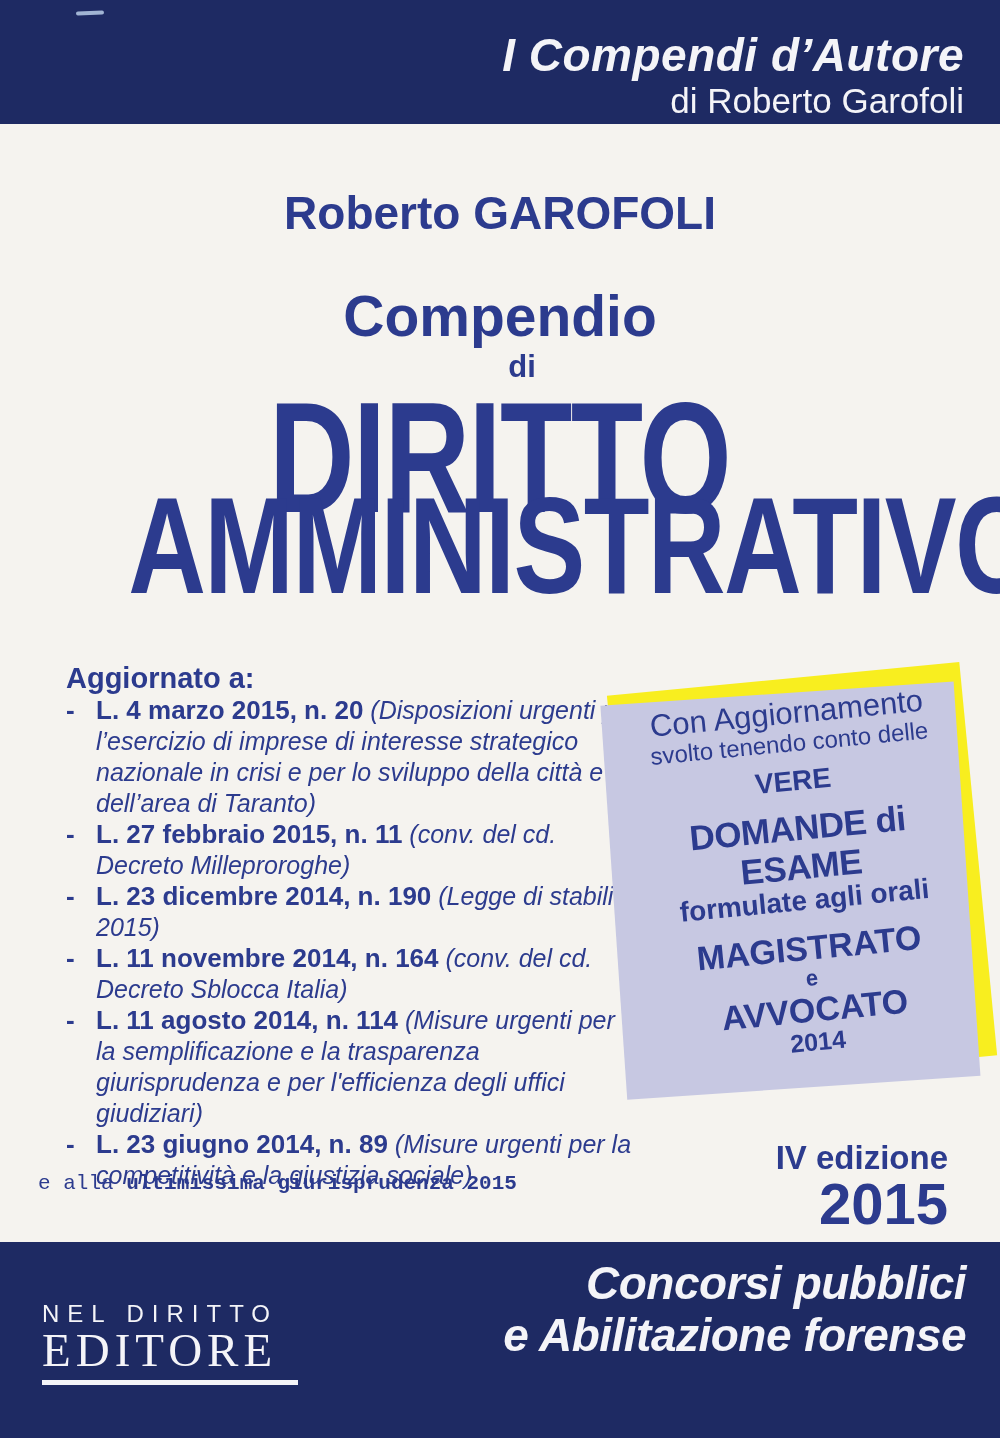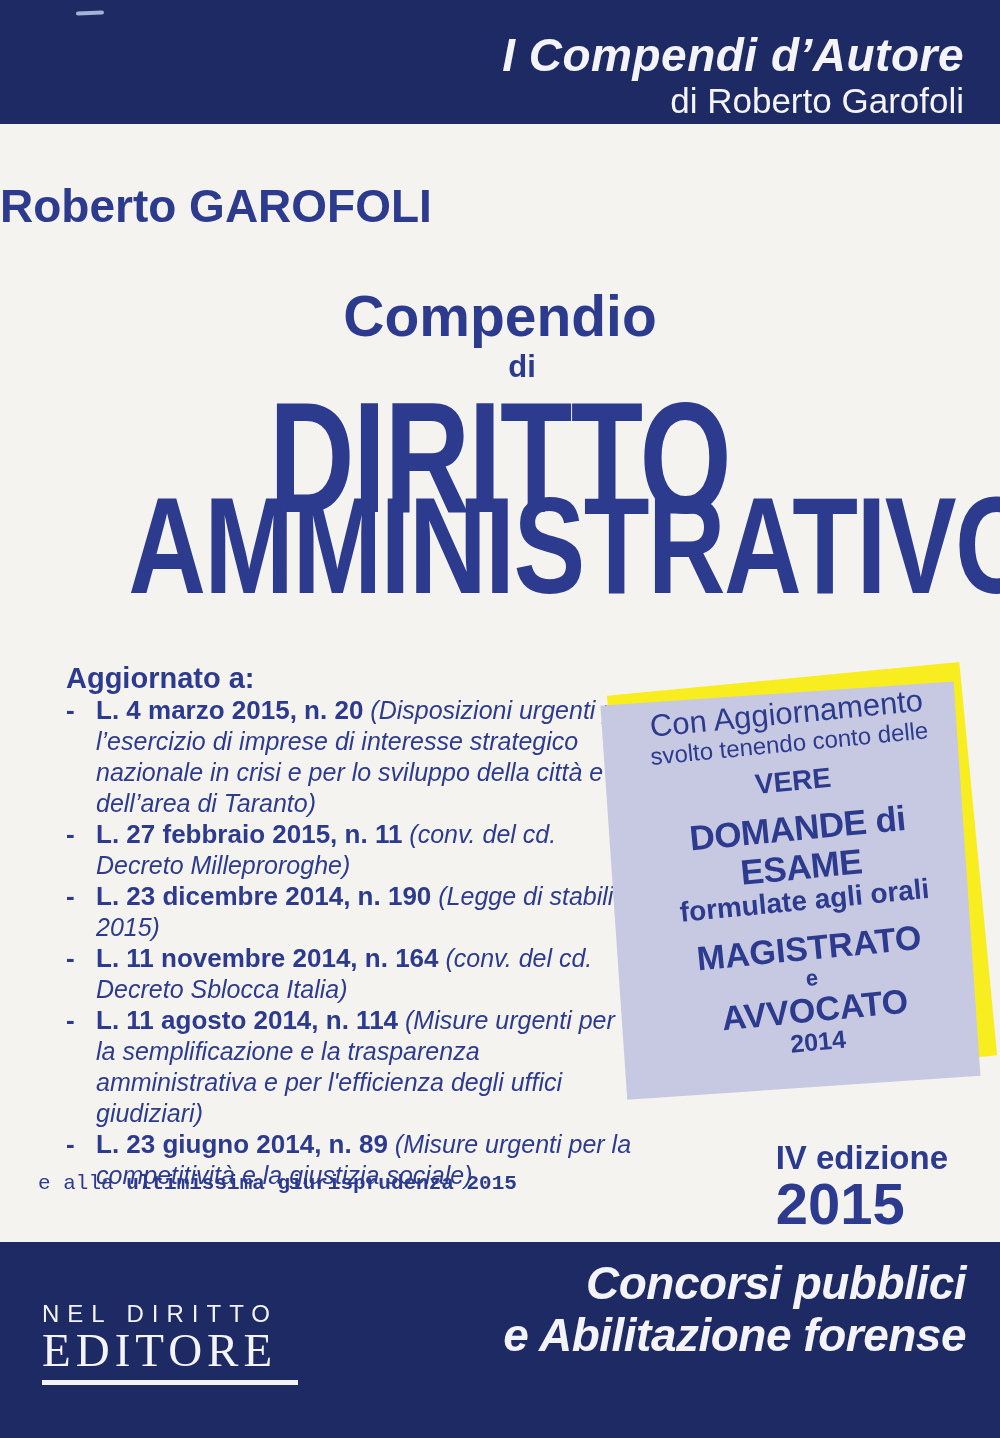--- a/index.html
+++ b/index.html
@@ -12,21 +12,21 @@
   
   .top-banner{
     position:absolute;left:0;top:0;width:100%;height:124px;
     background:var(--banner-navy,#1e2a63);color:#f4f4f8;
     box-sizing:border-box;text-align:right;padding:30px 36px 0 0;
   }
   .series-title{font-style:italic;font-weight:700;font-size:46px;line-height:1.1;letter-spacing:.5px;}
   .series-subtitle{font-size:35px;line-height:1.15;font-weight:400;}
   .artifact{position:absolute;left:76px;top:11px;width:28px;height:4px;background:#b9cce8;border-radius:2px;transform:rotate(-2deg);opacity:.85;}
   
-  .author{position:absolute;left:0;top:179px;width:100%;font-weight:700;font-size:46px;}
+  .author{position:absolute;left:0;top:186px;width:100%;text-align:center;font-weight:700;font-size:46px;}
   .t-compendio{position:absolute;left:0;top:283px;width:100%;text-align:center;font-weight:700;font-size:57px;}
   .t-di{position:absolute;left:0;top:349px;width:100%;text-align:center;font-weight:700;font-size:31px;margin-left:22px;}
   .t-main{position:absolute;left:0;width:100%;text-align:center;font-weight:700;line-height:1;white-space:nowrap;}
   .t-diritto{top:378px;font-size:158px;}
   .t-diritto span{display:inline-block;transform:scaleX(.75);letter-spacing:-2px;}
   .t-ammin{top:476px;font-size:138px;}
   .t-ammin span{display:inline-block;transform:scaleX(.78);letter-spacing:-2px;}
   
   .updates{position:absolute;left:38px;top:662px;width:575px;margin-left:28px;}
   .updates h2{margin:0;font-size:29px;line-height:33px;font-weight:700;}
@@ -54,21 +54,21 @@
   .n1{font-size:31px;}
   .n2{font-size:24px;margin-bottom:10px;}
   .n3{font-weight:700;font-size:28px;margin-bottom:12px;}
   .n4{font-weight:700;font-size:35px;letter-spacing:-.5px;}
   .n5{font-weight:700;font-size:28px;margin-bottom:13px;}
   .n6{font-weight:700;font-size:34px;}
   .n7{font-weight:700;font-size:22px;}
   .n8{font-weight:700;font-size:34px;}
   .n9{font-weight:700;font-size:25px;}
   
-  .edition{position:absolute;right:52px;top:1140px;text-align:left;}
+  .edition{position:absolute;right:52px;top:1140px;text-align:right;}
   .edition-label{font-weight:700;font-size:33px;line-height:1.1;}
   .edition-year{font-weight:700;font-size:58px;line-height:.95;}
   
   .bottom-banner{
     position:absolute;left:0;top:1242px;width:100%;height:196px;
     background:var(--banner-navy,#1e2a63);color:#f4f4f8;
   }
   .logo{position:absolute;left:42px;top:60px;}
   .logo-top{font-size:24px;letter-spacing:8px;font-weight:400;line-height:1;}
   .logo-bottom{font-family:"Liberation Serif",serif;font-size:47px;letter-spacing:5px;line-height:1.05;}
@@ -108,21 +108,21 @@
       <li>
         <span class="dash">-</span>
         <span class="txt"><b>L. 23 dicembre 2014, n. 190</b> <i>(Legge di stabilità 2015)</i></span>
       </li>
       <li>
         <span class="dash">-</span>
         <span class="txt"><b>L. 11 novembre 2014, n. 164</b> <i>(conv. del cd. Decreto Sblocca Italia)</i></span>
       </li>
       <li>
         <span class="dash">-</span>
-        <span class="txt"><b>L. 11 agosto 2014, n. 114</b> <i>(Misure urgenti per la semplificazione e la trasparenza amministrativa e per l'efficienza degli uffici giudiziari)</i></span>
+        <span class="txt"><b>L. 11 agosto 2014, n. 114</b> <i>(Misure urgenti per la semplificazione e la trasparenza giurisprudenza e per l'efficienza degli uffici giudiziari)</i></span>
       </li>
       <li>
         <span class="dash">-</span>
         <span class="txt"><b>L. 23 giugno 2014, n. 89</b> <i>(Misure urgenti per la competitività e la giustizia sociale)</i></span>
       </li>
     </ul>
   </section>
 
   <p class="juris"><span>e alla</span> <b>ultimissima giurisprudenza 2015</b></p>
 

